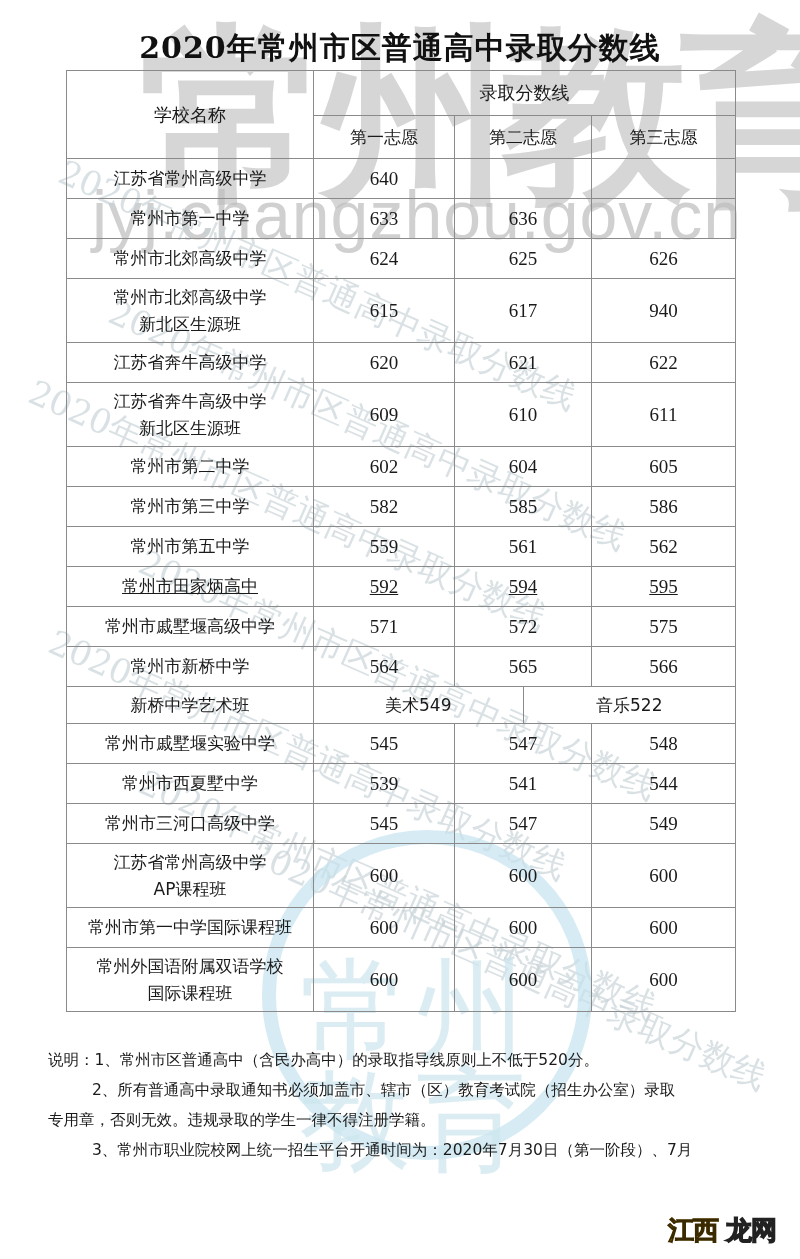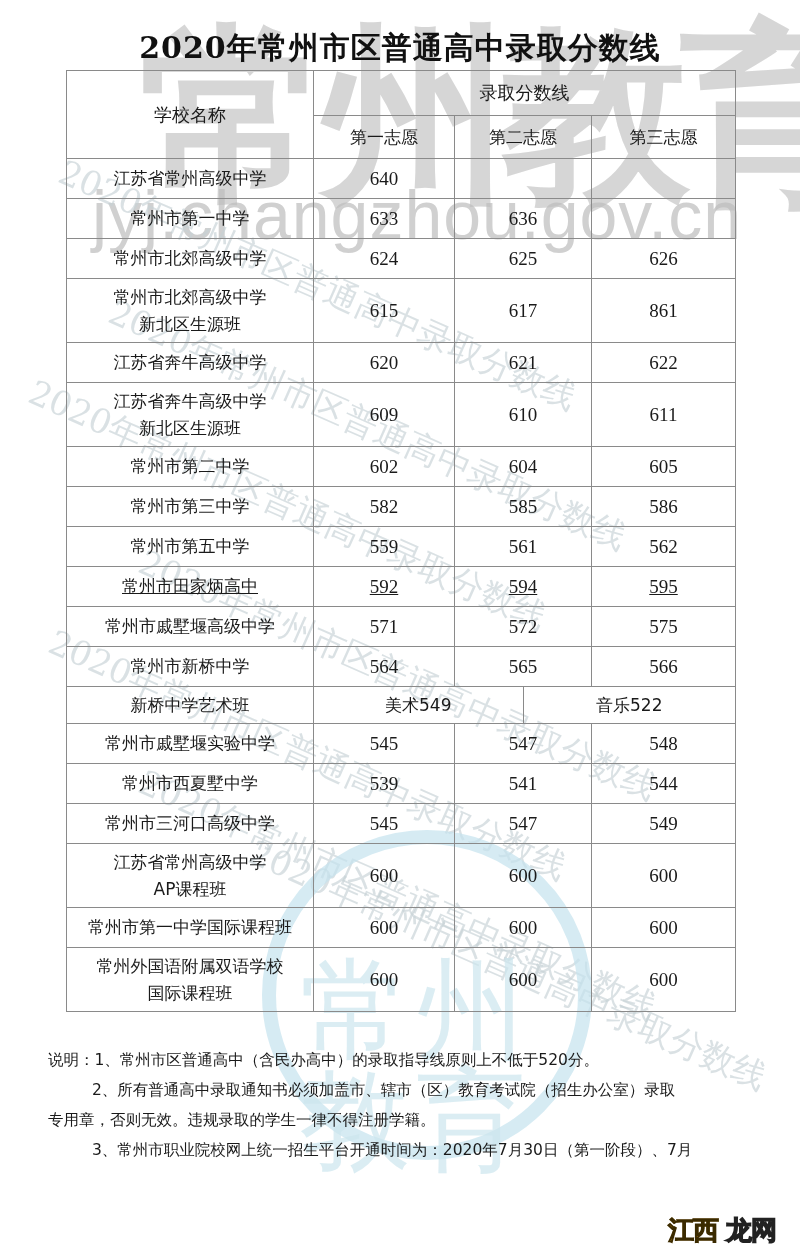--- a/index.html
+++ b/index.html
@@ -91,21 +91,21 @@
         <td class="num" colspan="2">625</td>
         <td class="num">626</td>
       </tr>
       <tr style="height: 64px;">
         <td class="sch">
           <div>常州市北郊高级中学</div>
           <div>新北区生源班</div>
         </td>
         <td class="num">615</td>
         <td class="num" colspan="2">617</td>
-        <td class="num">861</td>
+        <td class="num">940</td>
       </tr>
       <tr style="height: 40px;">
         <td class="sch">
           <div>江苏省奔牛高级中学</div>
         </td>
         <td class="num">620</td>
         <td class="num" colspan="2">621</td>
         <td class="num">622</td>
       </tr>
       <tr style="height: 64px;">

